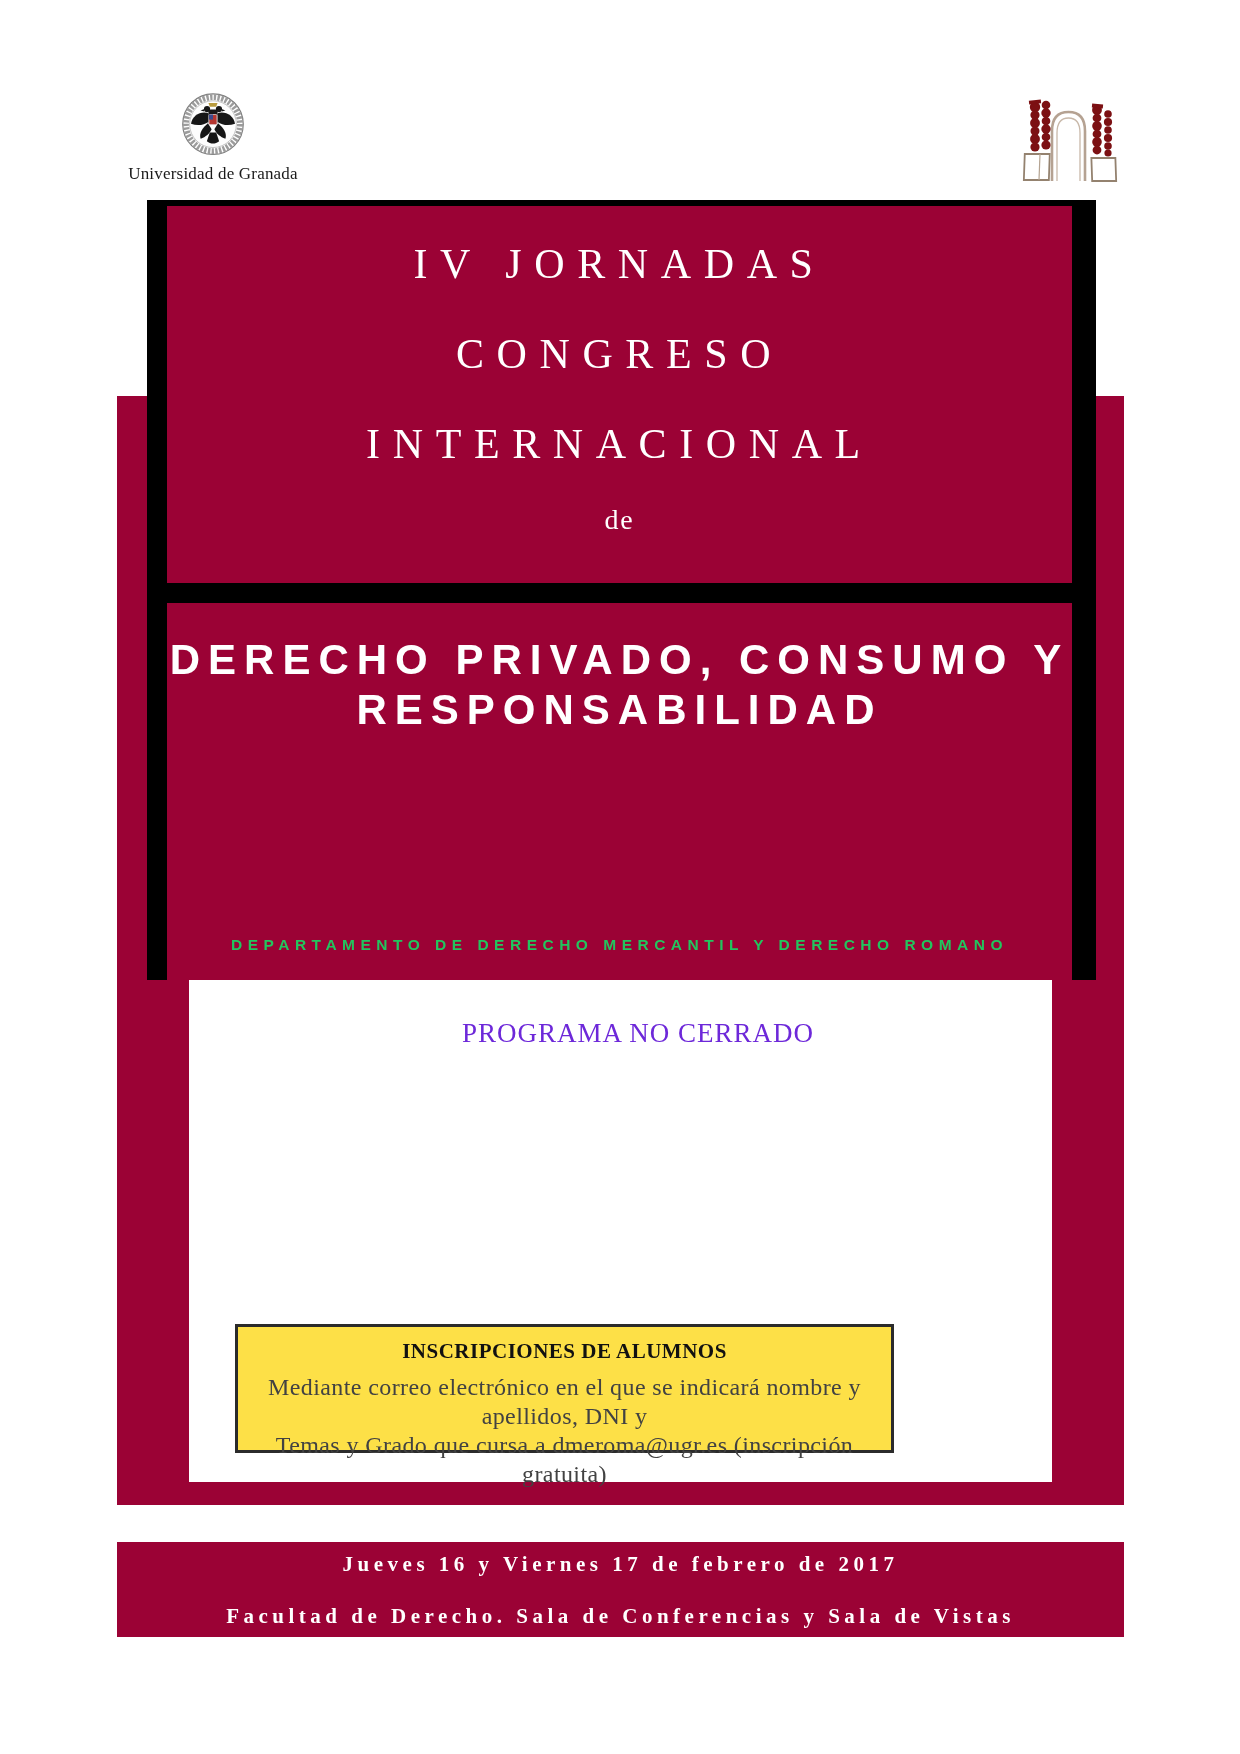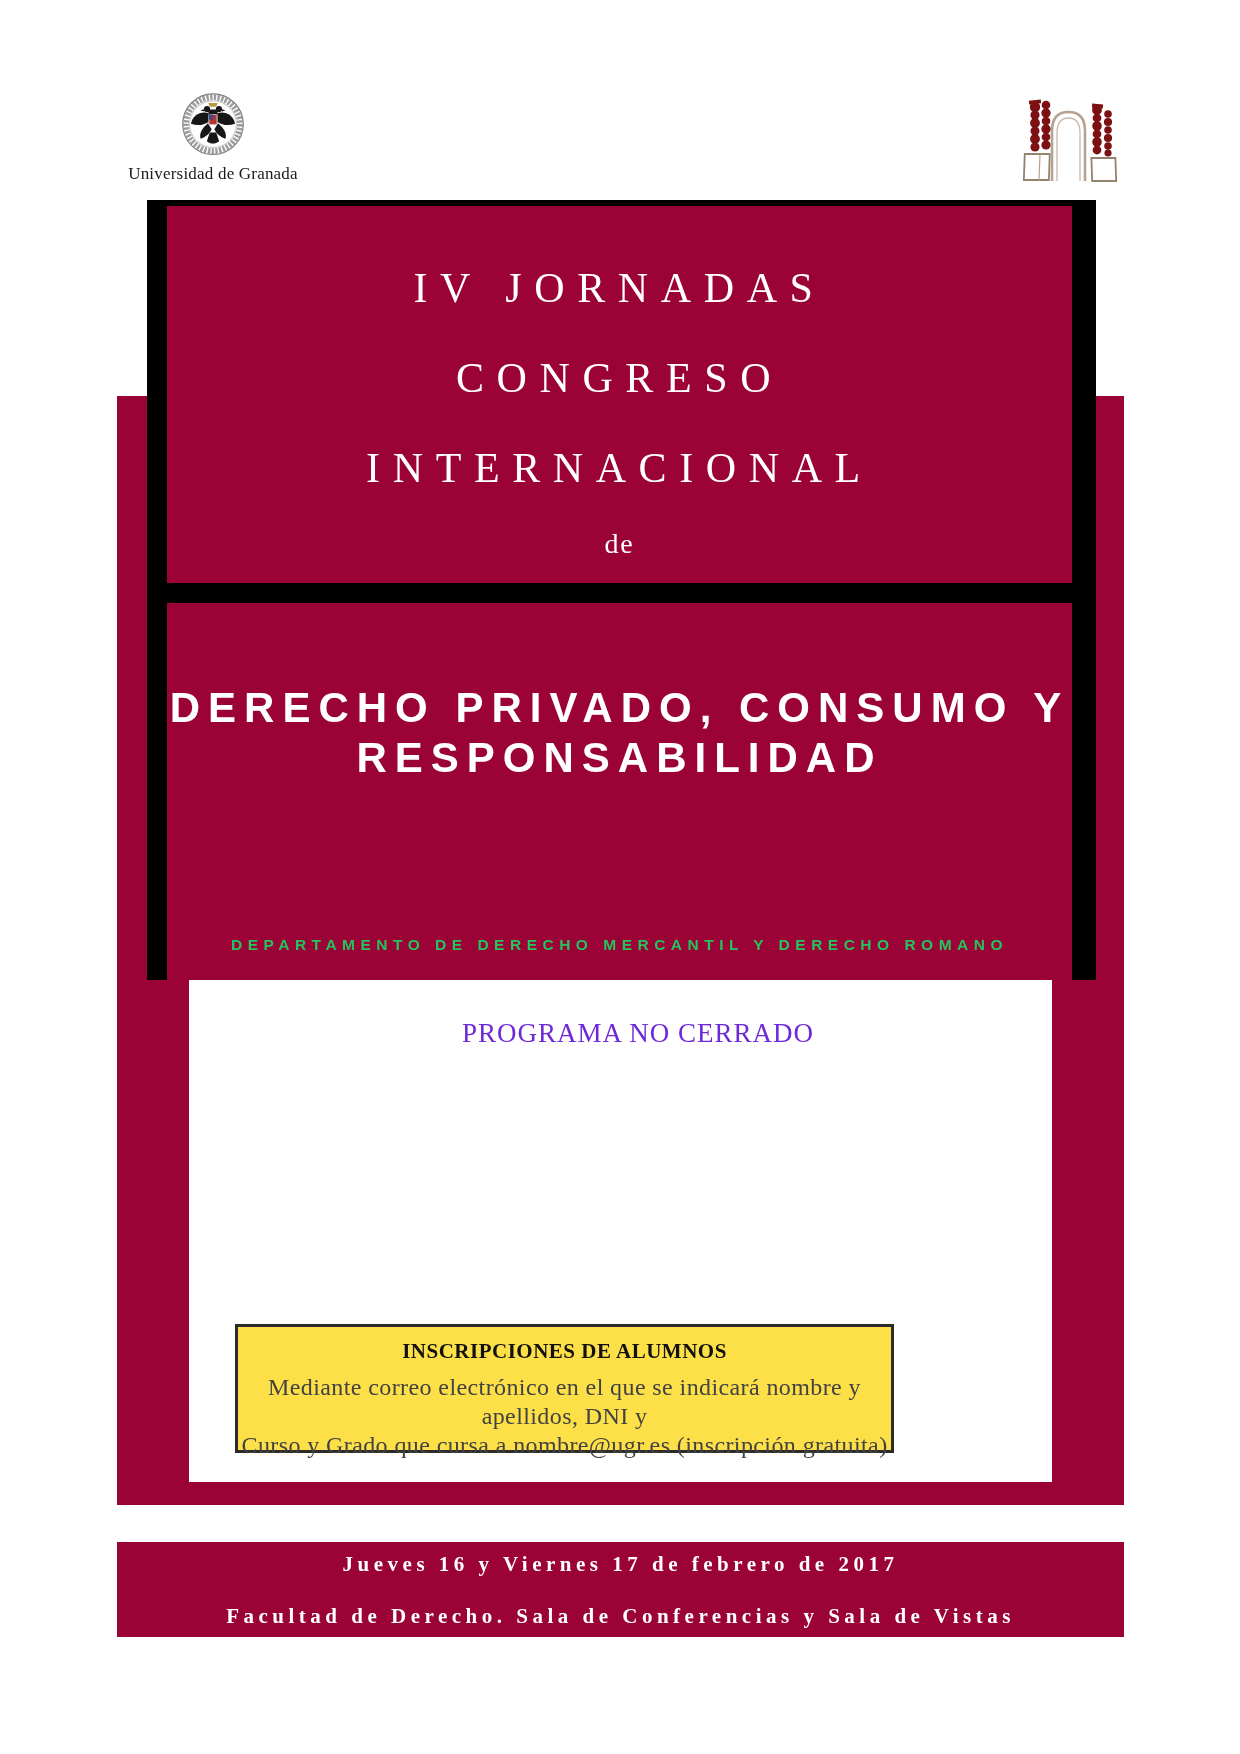--- a/index.html
+++ b/index.html
@@ -18,24 +18,24 @@
   .dept-logo{position:absolute;left:1013px;top:90px;width:110px;height:100px;}
   
   .big-block{position:absolute;left:117px;top:396px;width:1007px;height:1109px;background:#9B0235;}
   
   .title-block{
     position:absolute;left:147px;top:200px;width:949px;height:780px;
     background:#9B0235;box-sizing:border-box;
     border-top:6px solid #000;border-left:20px solid #000;border-right:24px solid #000;
   }
   .title-top{height:377px;box-sizing:border-box;padding-top:32px;text-align:center;color:#fff;}
-  .title-line{font-size:42px;line-height:52px;letter-spacing:.30em;margin-bottom:38px;margin-top:24px;}
+  .title-line{font-size:42px;line-height:52px;letter-spacing:.30em;margin-bottom:38px;}
   .title-de{font-size:28px;line-height:44px;letter-spacing:.06em;margin-top:-10px;}
   .title-divider{height:20px;background:#000;margin:0 -24px 0 -20px;}
-  .title-bottom{position:relative;height:377px;box-sizing:border-box;padding-top:80px;text-align:center;color:#fff;}
+  .title-bottom{position:relative;height:377px;box-sizing:border-box;padding-top:32px;text-align:center;color:#fff;}
   .headline{
     font-family:"Liberation Sans", sans-serif;font-weight:bold;
     font-size:42px;line-height:50px;letter-spacing:8px;
   }
   .dept-line{
     position:absolute;bottom:26px;left:0;width:100%;
     font-family:"Liberation Sans", sans-serif;font-weight:bold;
     font-size:15.5px;letter-spacing:5.5px;color:#22c55e;text-align:center;
   }
   
@@ -148,21 +148,21 @@
   </div>
 
   <div class="content-box">
     <div class="content-inner">
       <div class="program">PROGRAMA NO CERRADO</div>
     </div>
     <div class="inscription-box">
       <div class="inscription-title">INSCRIPCIONES DE ALUMNOS</div>
       <div class="inscription-text">
         <div>Mediante correo electrónico en el que se indicará nombre y apellidos, DNI y</div>
-        <div>Curso y Grado que cursa a nombre@ugr.es (inscripción gratuita)</div>
+        <div>Temas y Grado que cursa a dmeroma@ugr.es (inscripción gratuita)</div>
       </div>
     </div>
   </div>
 
   <div class="footer-bar">
     <div class="footer-line">Jueves 16 y Viernes 17 de febrero de 2017</div>
     <div class="footer-line">Facultad de Derecho. Sala de Conferencias y Sala de Vistas</div>
   </div>
 
 </div>

